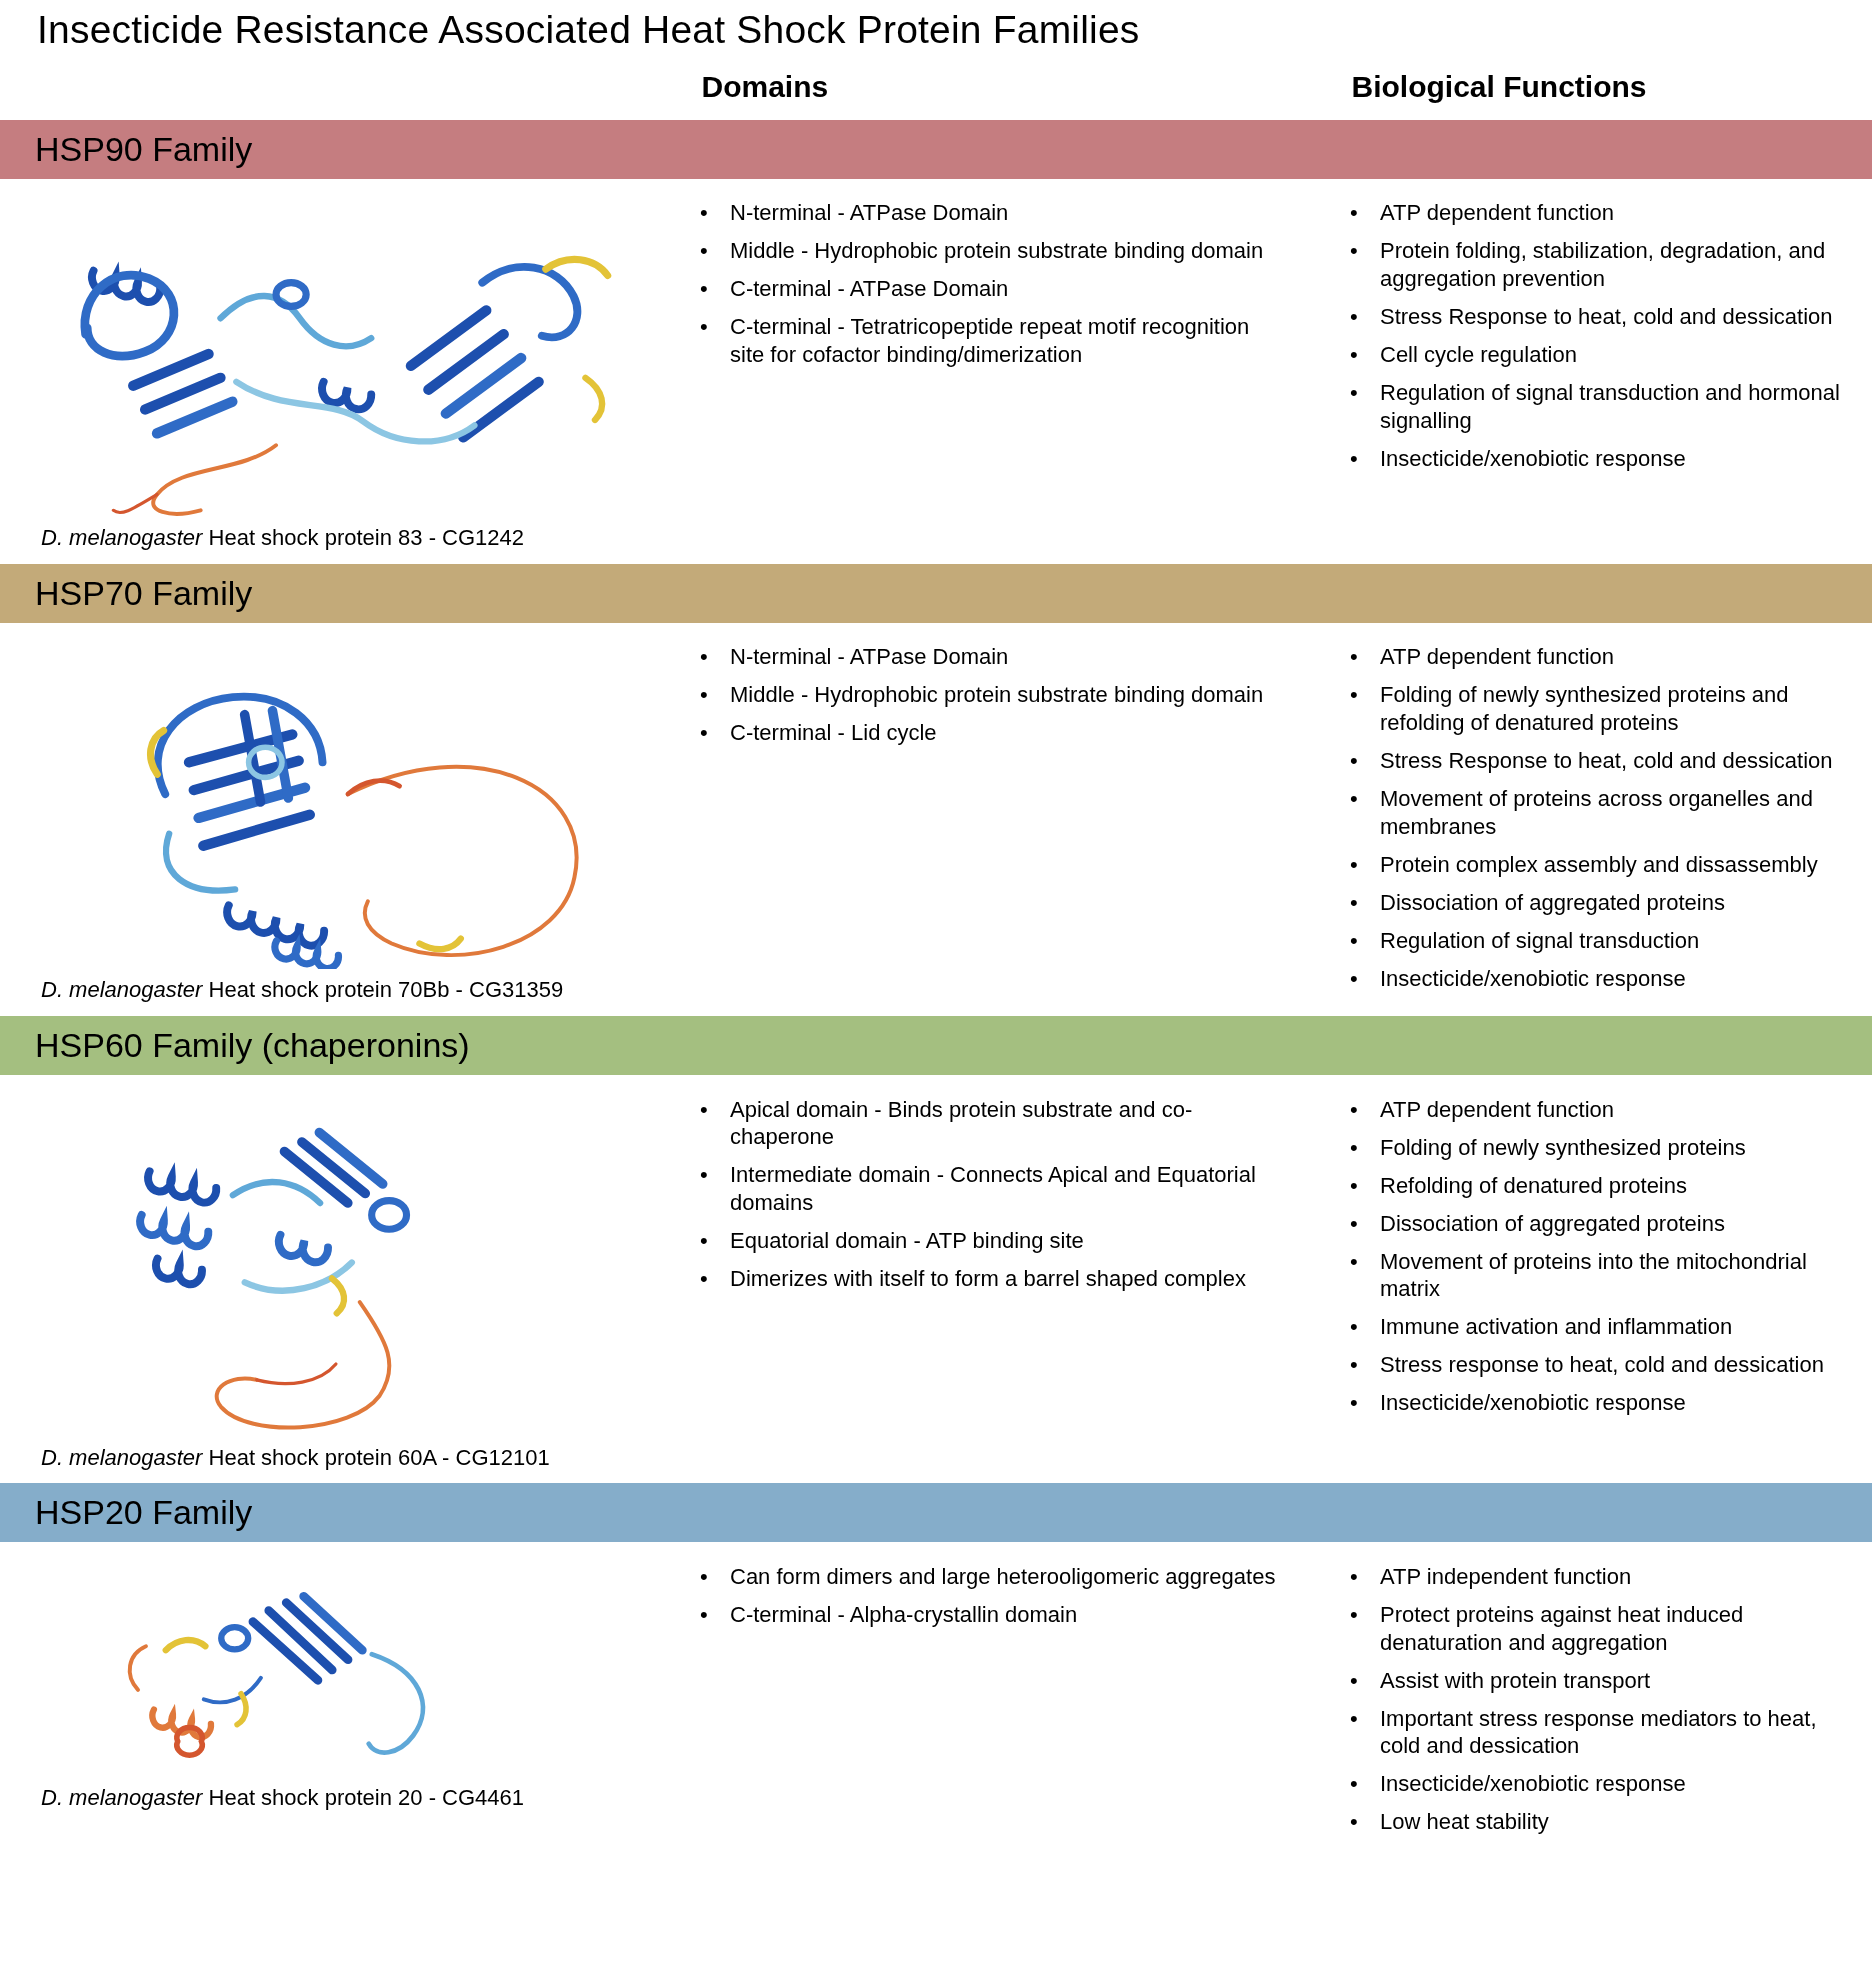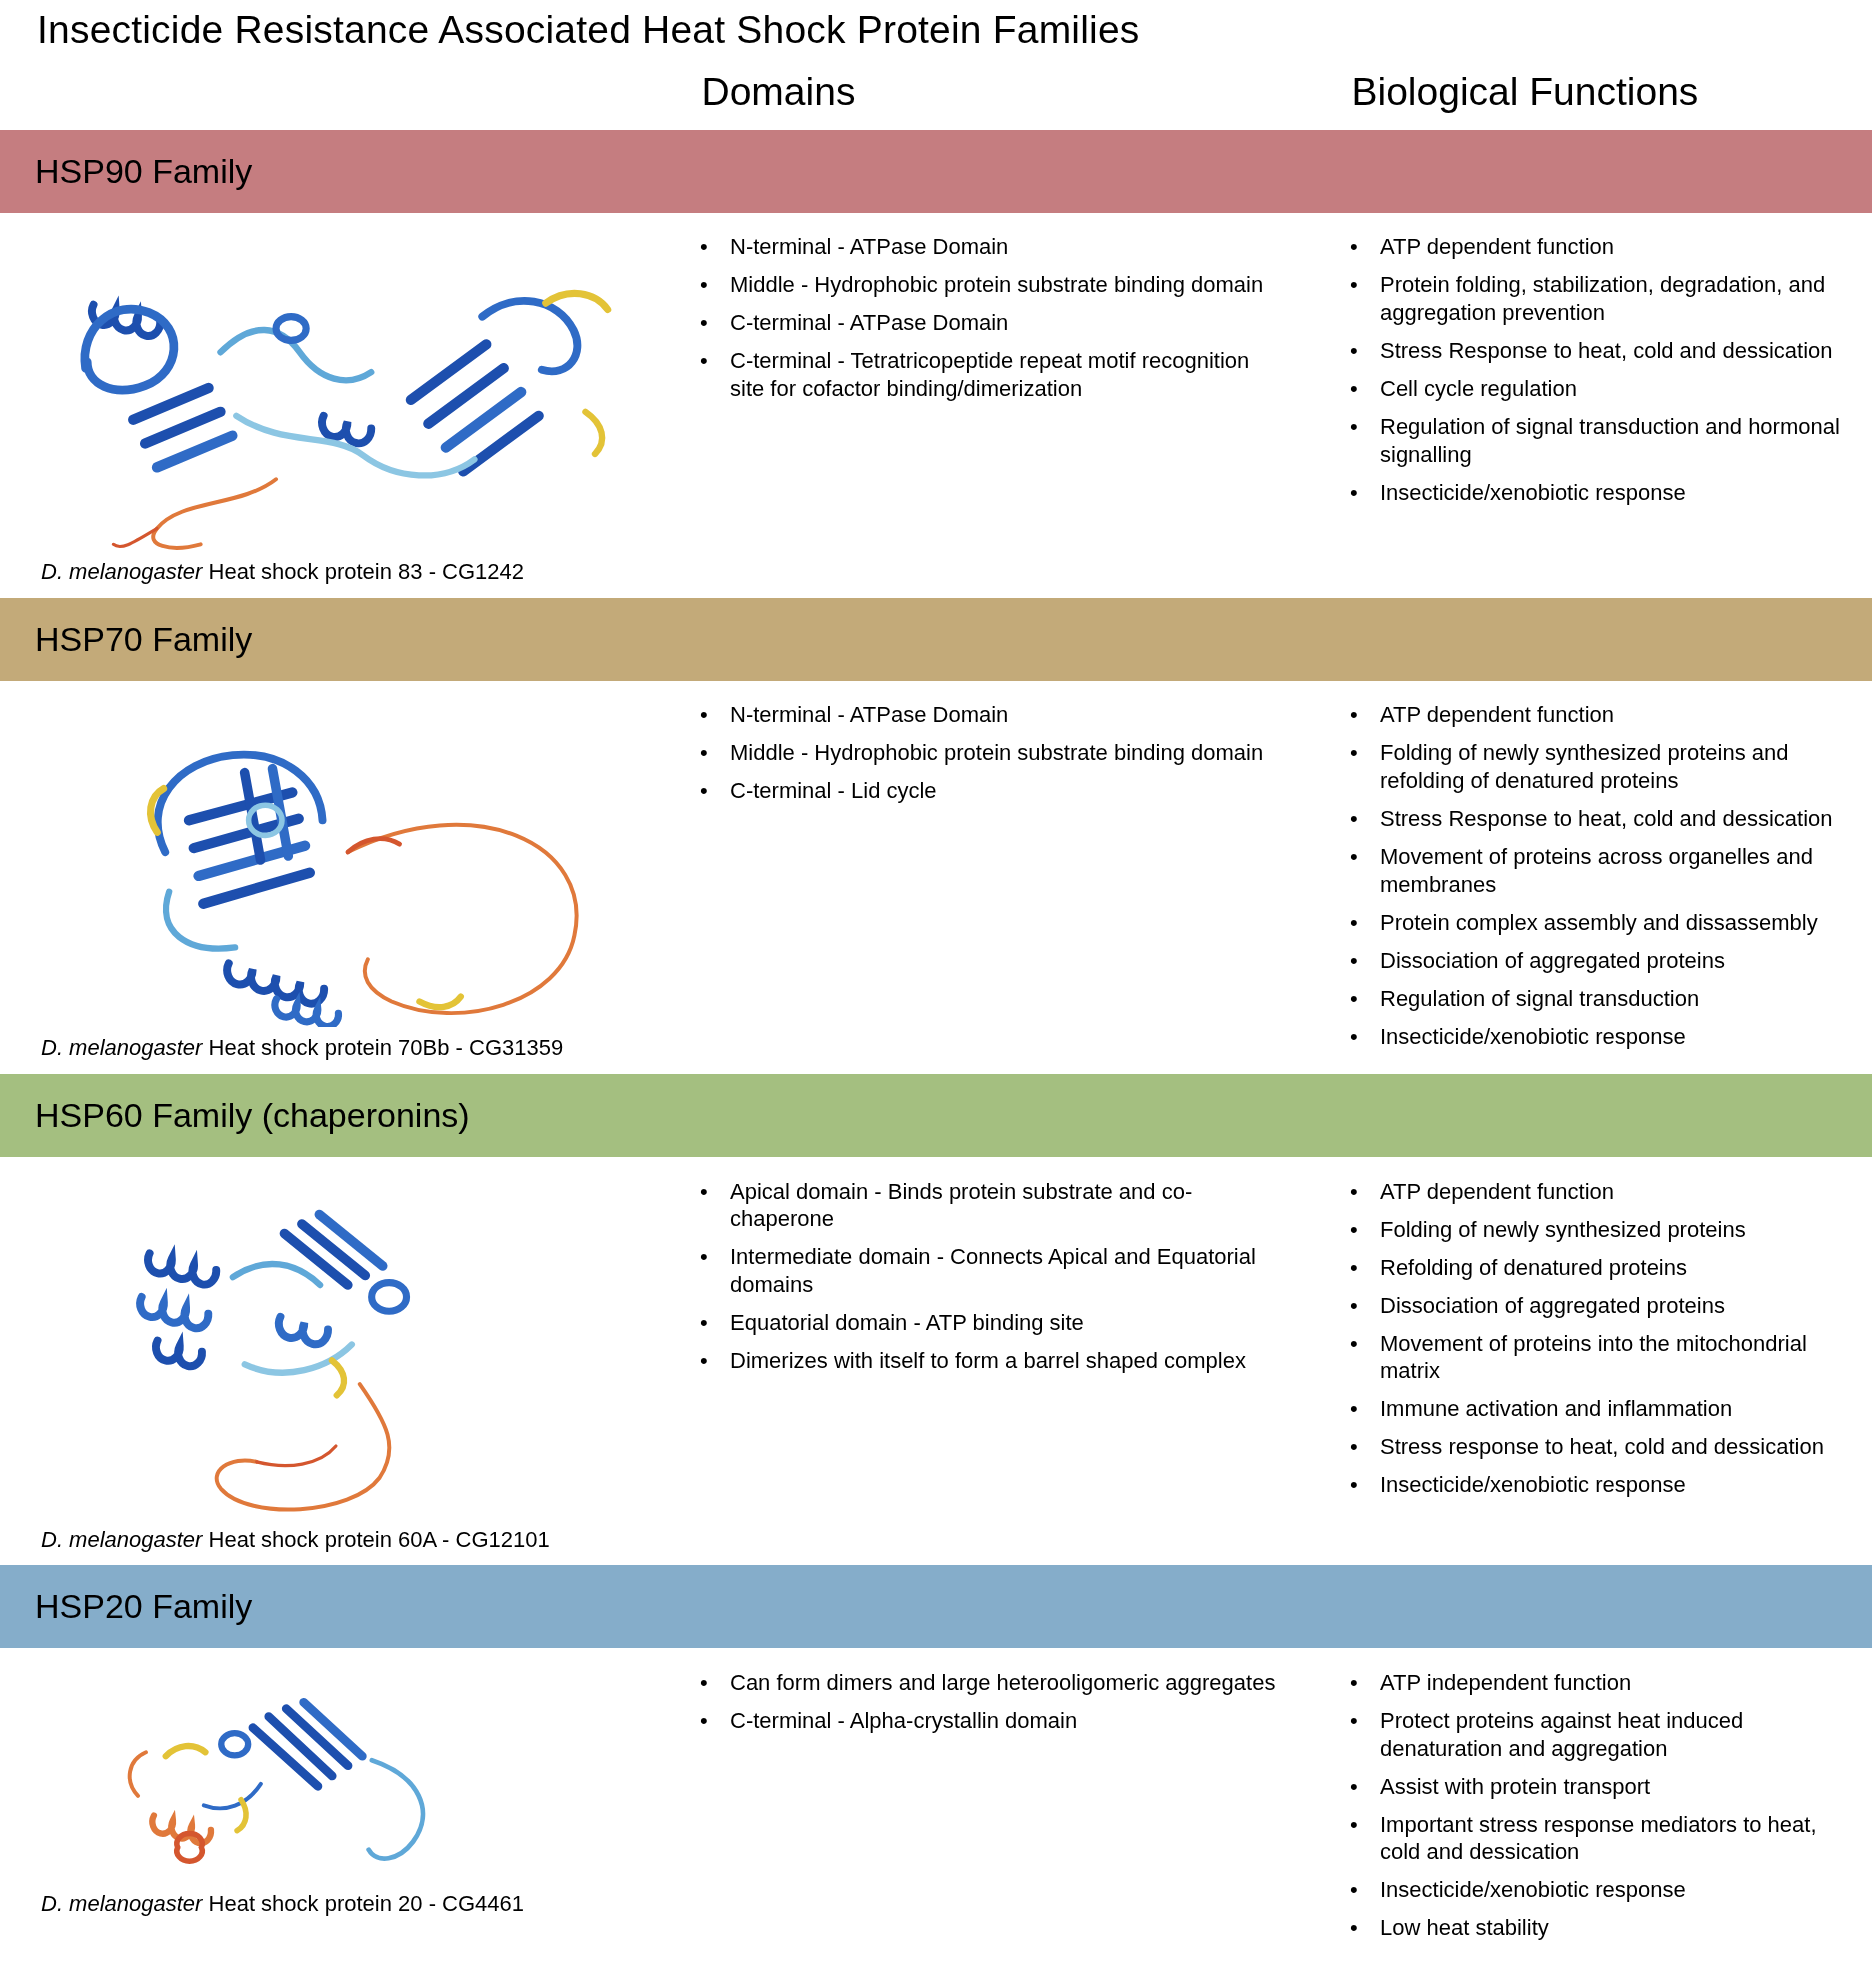--- a/index.html
+++ b/index.html
@@ -19,27 +19,27 @@
     letter-spacing: 0.2px;
   }
 
   .col-headers {
     display: grid;
     grid-template-columns: 692px 650px 1fr;
     margin-top: 17.5px;
     margin-bottom: 16px;
   }
   .col-headers .col-h {
-    font-size: 39px;
-    font-weight: 400;
+    font-size: 30px;
+    font-weight: 700;
     padding-left: 9.5px;
   }
 
   .family-banner {
-    height: 83px;
+    height: 59px;
     display: flex;
     align-items: center;
     padding-left: 35px;
   }
   .family-banner h2 {
     font-size: 34px;
     font-weight: 400;
   }
 
   .family-body {

